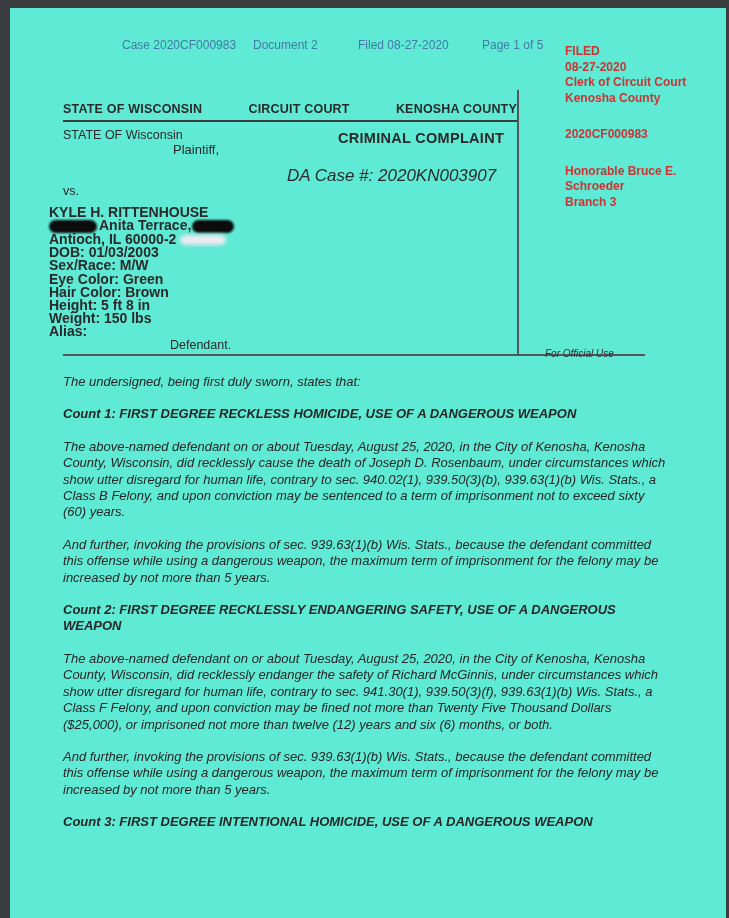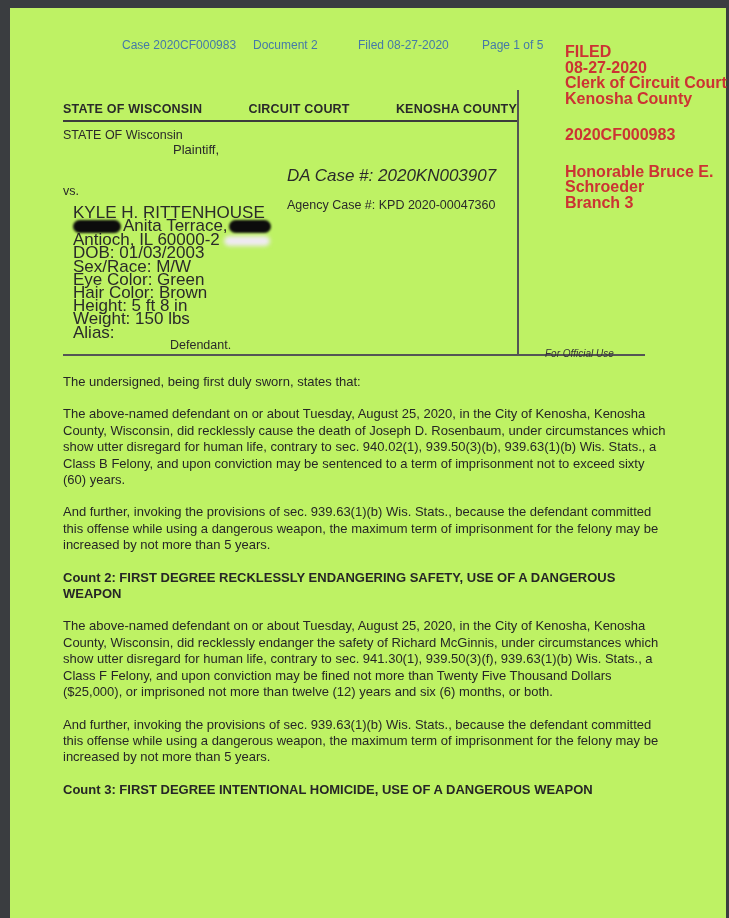--- a/index.html
+++ b/index.html
@@ -5,36 +5,36 @@
   html,body{margin:0;padding:0;}
   body{
     width:729px;height:918px;
     background:#3a3d40;
     font-family:"Liberation Sans","DejaVu Sans",sans-serif;
     position:relative;
     overflow:hidden;
   }
   .page{
     position:absolute;left:10px;top:8px;width:716px;height:910px;
-    background:#bef264;
+    background:#5eead4;
     color:#2a2a2a;
   }
   
   .ecf-header span{
     position:absolute;top:30px;
     font-size:12px;color:#4579a8;white-space:nowrap;
   }
   .ecf-case{left:112px;}
   .ecf-doc{left:243px;}
   .ecf-filed{left:348px;}
   .ecf-page{left:472px;}
   
   .filed-stamp{
     position:absolute;left:555px;top:36px;width:150px;
-    color:#cc3333;font-weight:bold;font-size:16px;line-height:15.5px;
+    color:#cc3333;font-weight:bold;font-size:12px;line-height:15.5px;
     white-space:nowrap;
   }
   .stamp-gap{margin-top:21px;}
   
   .court-row{
     position:absolute;left:53px;top:94px;width:454px;
     display:flex;justify-content:space-between;
     font-weight:bold;font-size:12.5px;letter-spacing:.2px;
     border-bottom:2px solid #3c3c3c;padding-bottom:4px;
   }
@@ -47,22 +47,22 @@
   .plaintiff-name{position:absolute;left:53px;top:120px;font-size:12.5px;}
   .plaintiff-role{position:absolute;left:163px;top:134px;font-size:13px;}
   .vs{position:absolute;left:53px;top:176px;font-size:12.5px;}
   .doc-title{
     position:absolute;left:315px;top:122px;width:192px;text-align:center;
     font-weight:bold;font-size:14.5px;letter-spacing:.3px;white-space:nowrap;
   }
   .da-case{position:absolute;left:277px;top:158px;font-size:17px;font-style:italic;}
   .agency-case{position:absolute;left:277px;top:190px;font-size:12.5px;}
   .defendant-block{
-    position:absolute;left:63px;top:198px;
-    font-size:17px;line-height:13.2px;white-space:nowrap;
+    position:absolute;left:39px;top:198px;
+    font-size:14px;line-height:13.2px;white-space:nowrap;font-weight:bold;
   }
   .redact{
     display:inline-block;background:#0c0c0c;border-radius:7px;
     filter:blur(1px);vertical-align:middle;
   }
   .redact-a{width:48px;height:13px;margin-right:2px;}
   .redact-b{width:42px;height:13px;margin-left:1px;}
   .redact-faint{
     display:inline-block;width:46px;height:10px;margin-left:4px;
     background:#efeaf2;border-radius:5px;filter:blur(2px);vertical-align:middle;
@@ -70,21 +70,21 @@
   .defendant-role{position:absolute;left:160px;top:330px;font-size:12.5px;}
   .official-use{
     position:absolute;left:535px;top:327px;
     font-style:italic;font-size:10px;color:#333;margin-top:13px;
   }
   
   .complaint-body{
     position:absolute;left:53px;top:366px;width:605px;
     font-size:13px;line-height:16.4px;color:#262626;
   }
-  .complaint-body p{margin:0 0 16px 0;}
+  .complaint-body p{margin:0 0 16px 0;font-style:italic;}
   .count-heading{font-weight:bold;}
 </style>
 </head>
 <body>
 
 <div class="page">
 
   <div class="ecf-header">
     <span class="ecf-case">Case 2020CF000983</span>
     <span class="ecf-doc">Document 2</span>
@@ -109,22 +109,22 @@
     <span>KENOSHA COUNTY</span>
   </div>
 
   <div class="v-divider"></div>
   <div class="caption-bottom-line"></div>
 
   <div class="plaintiff-name">STATE OF Wisconsin</div>
   <div class="plaintiff-role">Plaintiff,</div>
   <div class="vs">vs.</div>
 
+  <div class="doc-title">CRIMINAL COMPLAINT</div>
   <div class="da-case">DA Case #: 2020KN003907</div>
-  <div class="agency-case">Agency Case #: KPD 2020-00047360</div>
 
   <div class="defendant-block">
     <div>KYLE H. RITTENHOUSE</div>
     <div>
       <span class="redact redact-a"></span><span>Anita Terrace,</span><span class="redact redact-b"></span>
     </div>
     <div>
       <span>Antioch, IL 60000-2</span><span class="redact-faint"></span>
     </div>
     <div>DOB: 01/03/2003</div>
@@ -135,20 +135,21 @@
     <div>Weight: 150 lbs</div>
     <div>Alias:</div>
   </div>
 
   <div class="defendant-role">Defendant.</div>
   <div class="official-use">For Official Use</div>
 
   <div class="complaint-body">
     <p>The undersigned, being first duly sworn, states that:</p>
 
+    <p class="count-heading">Count 1: FIRST DEGREE RECKLESS HOMICIDE, USE OF A DANGEROUS WEAPON</p>
     <p>The above-named defendant on or about Tuesday, August 25, 2020, in the City of Kenosha, Kenosha County, Wisconsin, did recklessly cause the death of Joseph D. Rosenbaum, under circumstances which show utter disregard for human life, contrary to sec. 940.02(1), 939.50(3)(b), 939.63(1)(b) Wis. Stats., a Class B Felony, and upon conviction may be sentenced to a term of imprisonment not to exceed sixty (60) years.</p>
     <p>And further, invoking the provisions of sec. 939.63(1)(b) Wis. Stats., because the defendant committed this offense while using a dangerous weapon, the maximum term of imprisonment for the felony may be increased by not more than 5 years.</p>
 
     <p class="count-heading">Count 2: FIRST DEGREE RECKLESSLY ENDANGERING SAFETY, USE OF A DANGEROUS WEAPON</p>
     <p>The above-named defendant on or about Tuesday, August 25, 2020, in the City of Kenosha, Kenosha County, Wisconsin, did recklessly endanger the safety of Richard McGinnis, under circumstances which show utter disregard for human life, contrary to sec. 941.30(1), 939.50(3)(f), 939.63(1)(b) Wis. Stats., a Class F Felony, and upon conviction may be fined not more than Twenty Five Thousand Dollars ($25,000), or imprisoned not more than twelve (12) years and six (6) months, or both.</p>
     <p>And further, invoking the provisions of sec. 939.63(1)(b) Wis. Stats., because the defendant committed this offense while using a dangerous weapon, the maximum term of imprisonment for the felony may be increased by not more than 5 years.</p>
 
     <p class="count-heading">Count 3: FIRST DEGREE INTENTIONAL HOMICIDE, USE OF A DANGEROUS WEAPON</p>
   </div>
 

